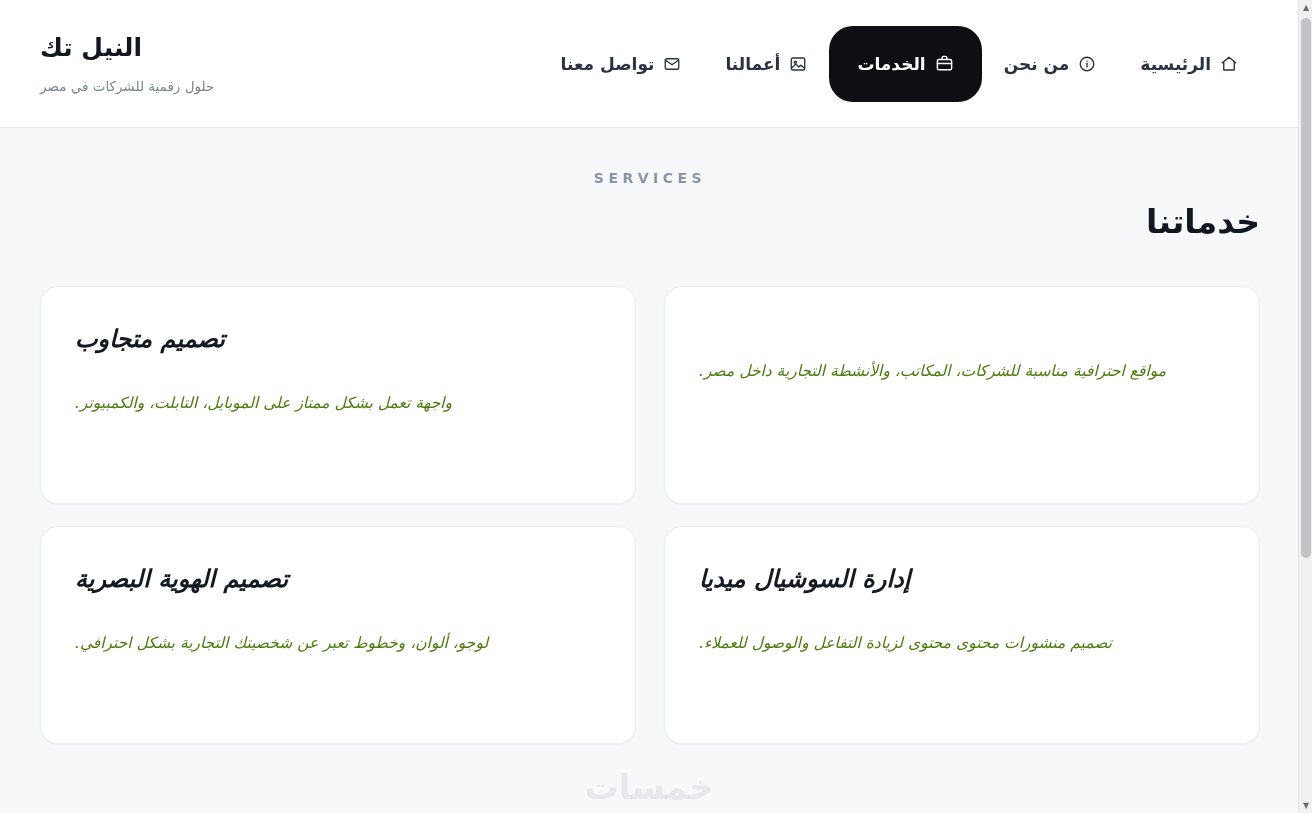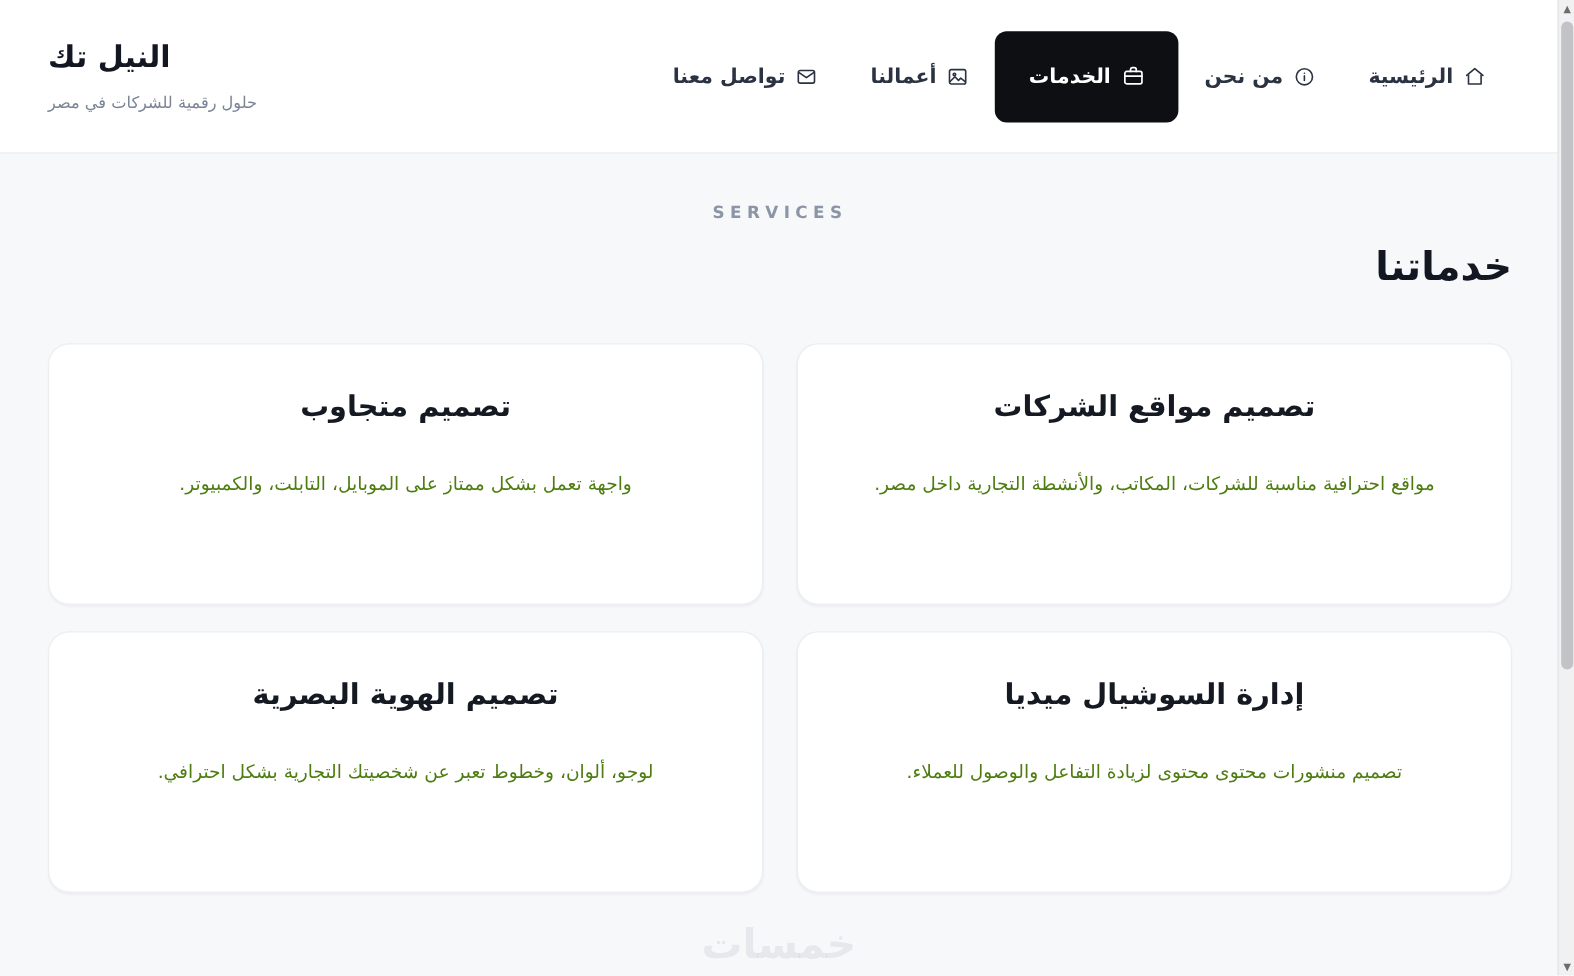--- a/index.html
+++ b/index.html
@@ -68,21 +68,21 @@
     color: #2b3342;
     font-weight: 600;
     cursor: pointer;
     border-radius: 12px;
     white-space: nowrap;
   }
   .nav-item.active {
     background: #0d0f12;
     color: #ffffff;
     padding: 28px 28px;
-    border-radius: 10px;
+    border-radius: 24px;
     font-weight: 700;
   }
   .nav-icon { display: inline-flex; align-items: center; justify-content: center; }
   .nav-icon svg { display: block; }
 
   
   .content { padding: 0 38px 0 40px; }
   .eyebrow {
     text-align: center;
     margin-top: 42px;
@@ -107,21 +107,22 @@
     grid-template-columns: 1fr 1fr;
     gap: 22px 28px;
   }
   .card {
     background: #ffffff;
     border: 1px solid #eceef2;
     border-radius: 18px;
     padding: 36px 34px 34px;
     box-shadow: 0 1px 2px rgba(16, 24, 40, 0.04);
     min-height: 218px;
-    text-align: center;
+    text-align: left;
+    font-style: italic;
   }
   .card-title {
     font-size: 24px;
     font-weight: 800;
     color: #141922;
     line-height: 1.35;
   }
   .card-desc {
     margin-top: 33px;
     font-size: 15.5px;
@@ -240,21 +241,20 @@
 
     </div>
 
     <div class="content">
       <div class="eyebrow">SERVICES</div>
       <h1 class="section-title">خدماتنا</h1>
 
       <div class="grid">
 
         <div class="card">
-          <div class="card-title">تصميم مواقع الشركات</div>
           <div class="card-desc">مواقع احترافية مناسبة للشركات، المكاتب، والأنشطة التجارية داخل مصر.</div>
         </div>
 
         <div class="card">
           <div class="card-title">تصميم متجاوب</div>
           <div class="card-desc">واجهة تعمل بشكل ممتاز على الموبايل، التابلت، والكمبيوتر.</div>
         </div>
 
         <div class="card">
           <div class="card-title">إدارة السوشيال ميديا</div>

